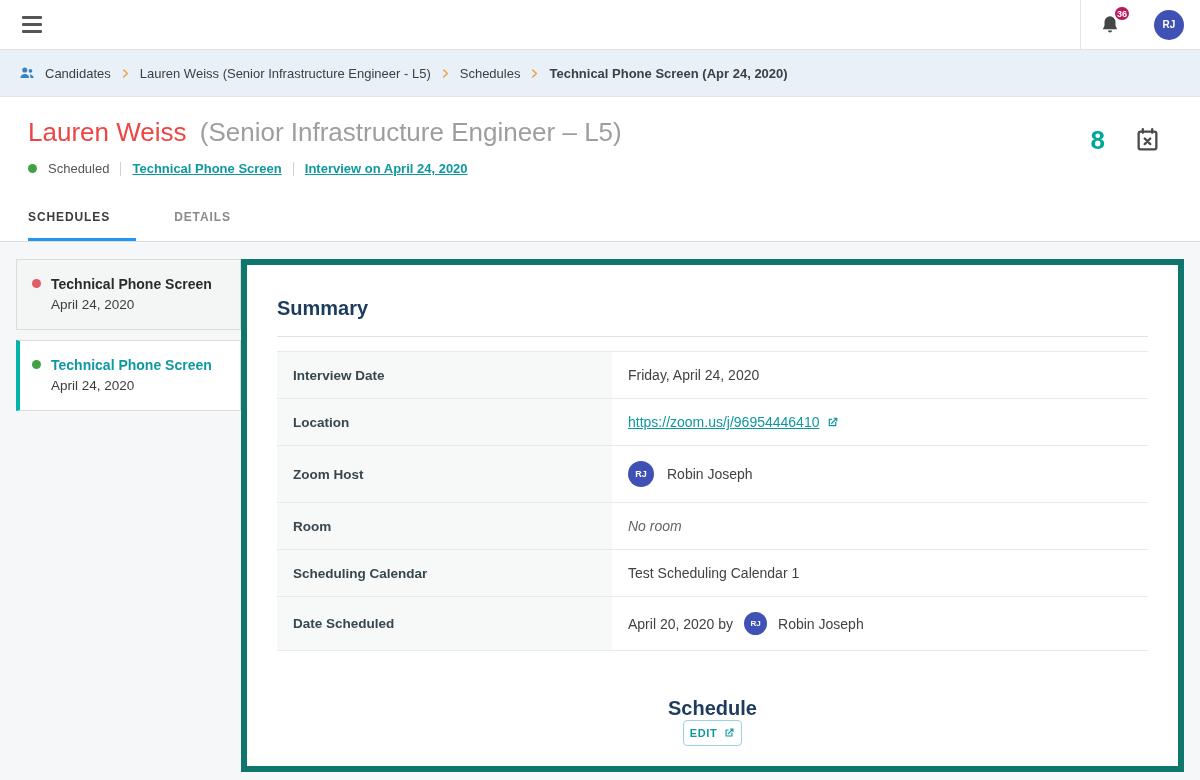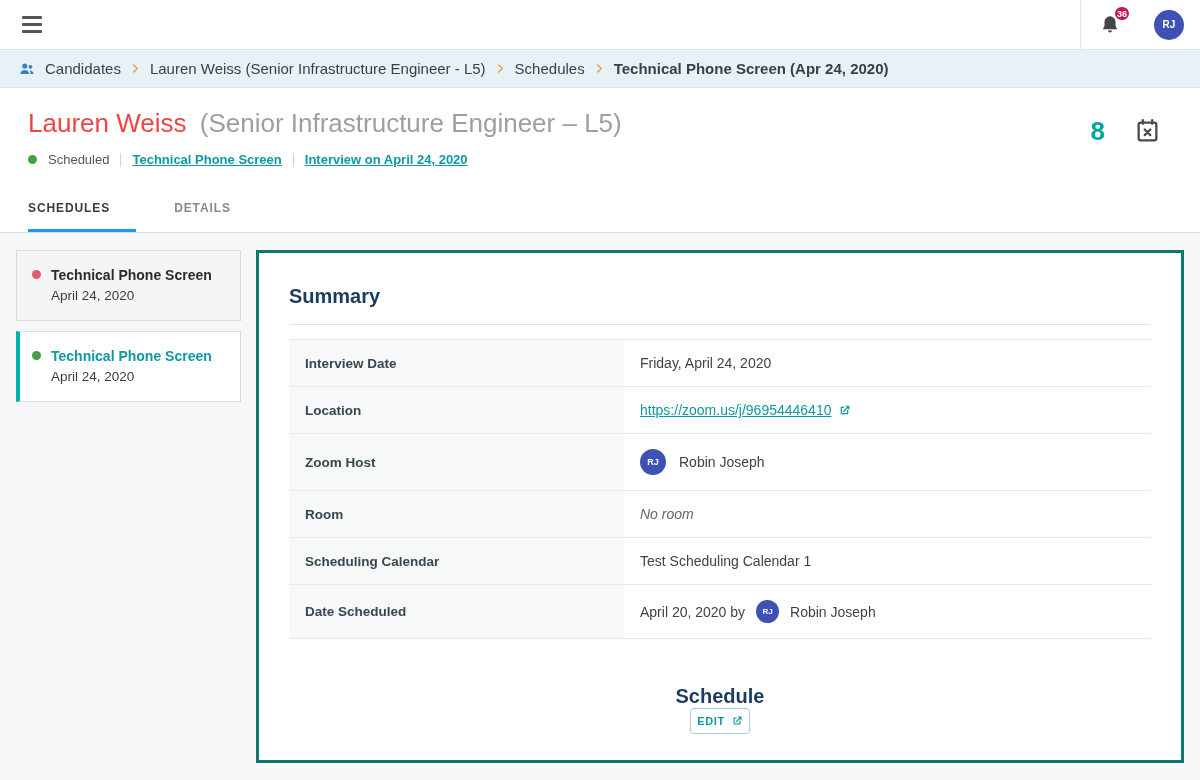--- a/index.html
+++ b/index.html
@@ -37,22 +37,22 @@
     display: flex; align-items: center; justify-content: center; border: 2px solid #fff; padding: 0 2px;
   }
   .avatar {
     border-radius: 50%; background: #3f51b5; color: #fff; font-weight: 700;
     display: flex; align-items: center; justify-content: center;
   }
   .avatar-topbar { width: 30px; height: 30px; font-size: 10px; margin: 0 16px; cursor: pointer; }
 
   
   .breadcrumb {
-    height: 38px; background: #e9f1f8; border-bottom: 1px solid #dce6ee;
-    display: flex; align-items: center; gap: 9px; padding-left: 18px; font-size: 15px; color: #3c4043;
+    height: 47px; background: #e9f1f8; border-bottom: 1px solid #dce6ee;
+    display: flex; align-items: center; gap: 9px; padding-left: 18px; font-size: 13px; color: #3c4043;
   }
   .crumb { color: #3c4043; text-decoration: none; cursor: pointer; }
   .crumb.current { font-weight: 700; cursor: default; }
   .chev { display: flex; align-items: center; }
 
   
   .page-header { background: #fff; padding: 20px 18px 16px 28px; display: flex; justify-content: space-between; }
   .title-line { font-size: 26px; font-weight: 400; }
   .cand-name { color: #ef4444; }
   .cand-role { color: #9e9e9e; margin-left: 6px; }
@@ -81,21 +81,21 @@
   .sched-card {
     background: #f4f5f5; border: 1px solid #dcdcdc; padding: 15px 12px 17px 15px;
     display: flex; gap: 10px; margin-bottom: 10px; cursor: pointer; align-items: flex-start;
   }
   .sched-card .dot { margin-top: 4px; }
   .sched-card.selected { background: #fff; border-left: 4px solid #00b3ab; padding-left: 12px; }
   .sched-title { font-size: 14px; font-weight: 700; color: #2b2b2b; line-height: 1.35; }
   .sched-card.selected .sched-title { color: #0e98a0; }
   .sched-date { font-size: 13.5px; color: #3c3c3c; margin-top: 3px; }
 
-  .panel { flex: 1; margin-left: 15px; background: #fff; border: 3px solid #0f766e; padding: 32px 30px 40px; overflow: hidden; }
+  .panel { flex: 1; background: #fff; border: 6px solid #0f766e; padding: 32px 30px 40px; overflow: hidden; }
   .panel h2 { font-size: 20px; color: #1d3b5c; font-weight: 700; }
   .divider { border: none; border-top: 1px solid #e2e2e2; margin: 16px 0 14px; }
 
   table.summary-table { width: 100%; border-collapse: collapse; font-size: 14px; border-top: 1px solid #e9e9e9; }
   .summary-table td { padding: 15px 16px; border-bottom: 1px solid #e9e9e9; vertical-align: middle; }
   td.lbl { width: 335px; background: #f7f8f8; font-weight: 700; color: #37474f; font-size: 13.5px; }
   td.val { color: #424242; }
   .val-link { color: #0e98a0; text-decoration: underline; font-weight: 500; cursor: pointer; display: inline-flex; align-items: center; gap: 7px; }
   .val-link svg { flex-shrink: 0; }
   .person-cell { display: flex; align-items: center; gap: 13px; }

